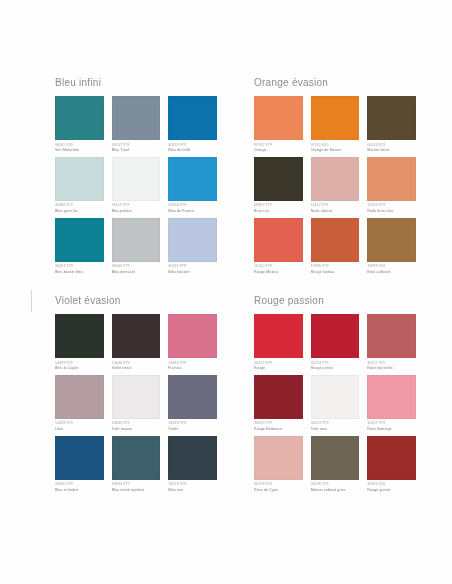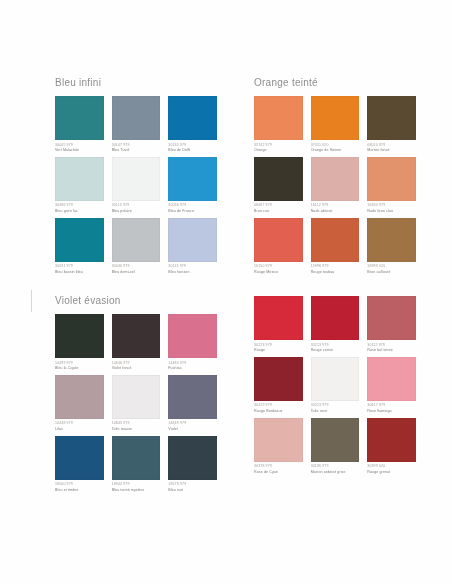--- a/index.html
+++ b/index.html
@@ -184,21 +184,21 @@
           <span class="chip chip-pale" style="background-color: rgb(187, 198, 224);"></span>
           <span class="meta">
             <span class="ref">30113 979</span>
             <span class="cname">Bleu horizon</span>
           </span>
         </div>
       </div>
     </div>
 
     <div class="section">
-      <div class="section-title">Orange teinté</div>
+      <div class="section-title">Orange évasion</div>
       <div class="swatch-grid">
         <div class="cell">
           <span class="chip" style="background-color: rgb(237, 135, 87);"></span>
           <span class="meta">
             <span class="ref">35742 979</span>
             <span class="cname">Orange</span>
           </span>
         </div>
         <div class="cell">
           <span class="chip" style="background-color: rgb(232, 128, 31);"></span>
@@ -322,20 +322,21 @@
           <span class="chip" style="background-color: rgb(50, 65, 74);"></span>
           <span class="meta">
             <span class="ref">18578 979</span>
             <span class="cname">Bleu nuit</span>
           </span>
         </div>
       </div>
     </div>
 
     <div class="section">
+      <div class="section-title">Rouge passion</div>
       <div class="swatch-grid">
         <div class="cell">
           <span class="chip" style="background-color: rgb(214, 41, 58);"></span>
           <span class="meta">
             <span class="ref">30223 979</span>
             <span class="cname">Rouge</span>
           </span>
         </div>
         <div class="cell">
           <span class="chip" style="background-color: rgb(188, 31, 50);"></span>

